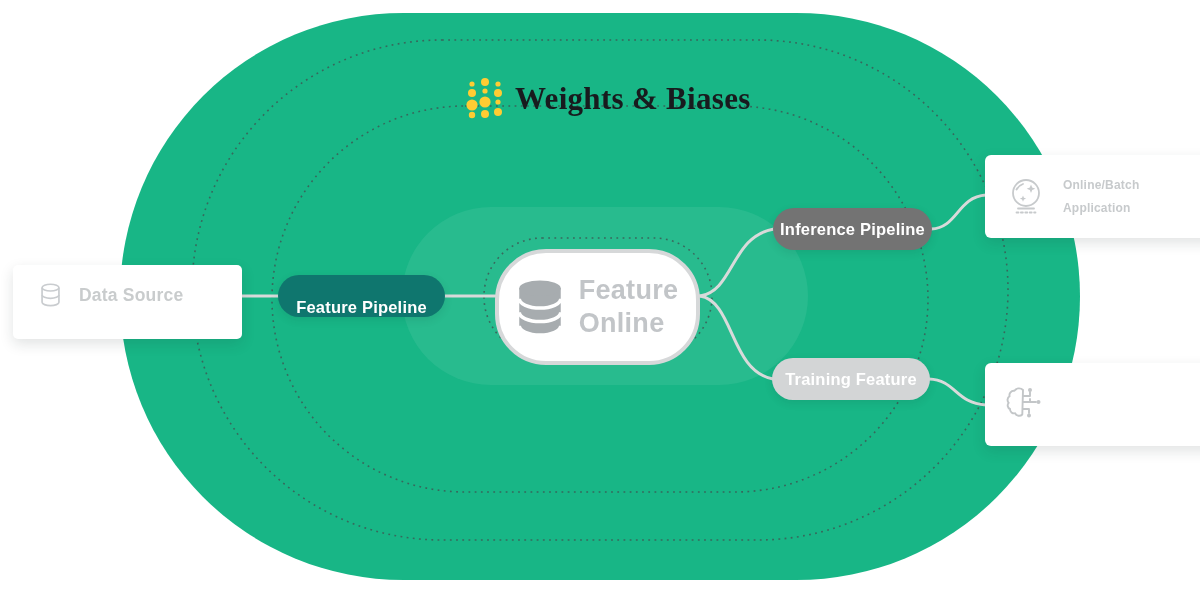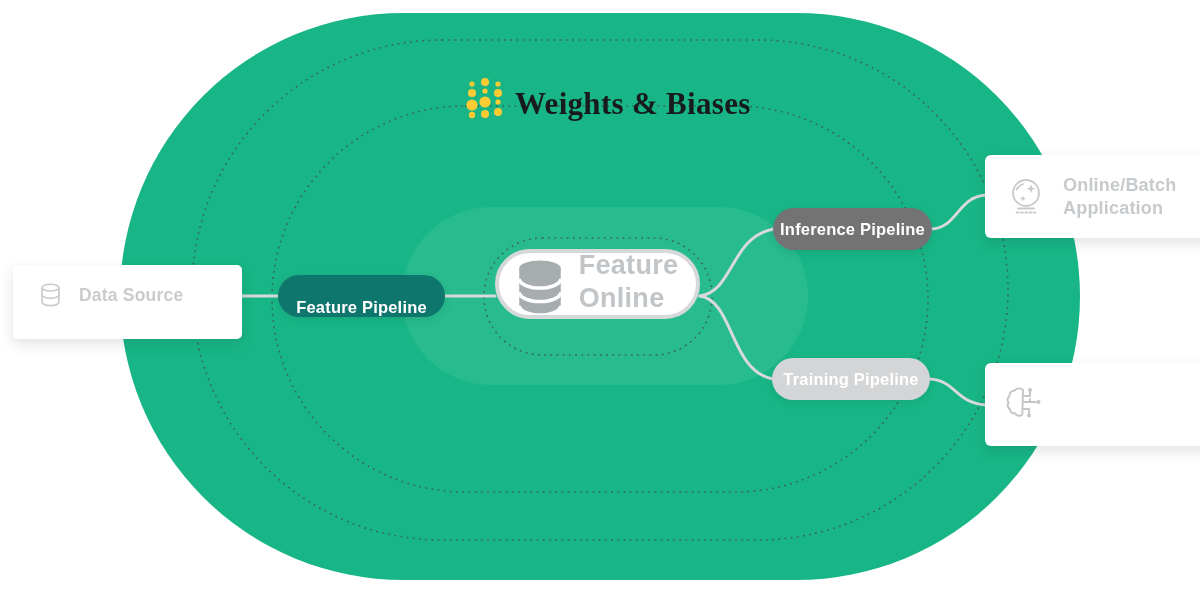--- a/index.html
+++ b/index.html
@@ -18,49 +18,49 @@
     background:rgba(255,255,255,0.07);border-radius:89px;
   }
   svg.layer{position:absolute;left:0;top:0;}
   
   .node-box{
     position:absolute;background:#ffffff;border-radius:5px;
     box-shadow:0 5px 14px rgba(20,40,35,0.13);
     display:flex;align-items:center;
   }
   .node-box .label{
-    font-weight:bold;color:#c7cacc;font-size:18px;line-height:23px;
+    font-weight:bold;color:#c7cacc;font-size:12px;line-height:23px;
     letter-spacing:.2px;
   }
   #data-source-box{left:13px;top:265px;width:205px;height:60px;padding:0 0 14px 24px;gap:15px;}
   #data-source-box .label{font-size:17.5px;color:#c9cccd;}
   #online-batch-box{left:985px;top:155px;width:212px;height:83px;padding:0 0 0 20px;gap:16px;border-radius:6px;}
   #ml-ds-box{left:985px;top:363px;width:212px;height:83px;padding:0 0 0 20px;gap:16px;border-radius:6px;}
   
   .pill{
     position:absolute;height:42px;border-radius:21px;
     display:flex;align-items:center;justify-content:center;
     font-weight:bold;color:#ffffff;font-size:16.5px;letter-spacing:.2px;
     box-shadow:0 3px 8px rgba(20,40,35,0.10);
   }
   #feature-pipeline-pill{left:278px;top:275px;width:167px;background:#0f766e;align-items:flex-end;}
   #inference-pipeline-pill{left:773px;top:208px;width:159px;background:#737373;}
   #training-pipeline-pill{left:772px;top:358px;width:158px;background:#d3d5d6;}
   
   #feature-store-box{
-    position:absolute;left:495px;top:249px;width:205px;height:70px;
+    position:absolute;left:495px;top:249px;width:205px;height:116px;
     box-sizing:border-box;background:#ffffff;border:4px solid #d6d8d9;
-    border-radius:51px;display:flex;align-items:flex-end;justify-content:center;gap:16px;
+    border-radius:51px;display:flex;align-items:center;justify-content:center;gap:16px;
   }
   #feature-store-box .label{
     font-weight:bold;color:#c2c5c8;font-size:27px;line-height:33px;letter-spacing:.3px;
   }
   
   #wandb-logo{
-    position:absolute;left:466px;top:76px;display:flex;align-items:flex-end;gap:11px;
+    position:absolute;left:466px;top:76px;display:flex;align-items:center;gap:11px;
   }
   #wandb-logo .logo-text{
     font-family:"Liberation Serif",serif;font-weight:bold;
     font-size:31px;color:#181b1e;letter-spacing:.3px;
   }
 </style>
 </head>
 <body>
 
 <div id="canvas">
@@ -134,21 +134,21 @@
       <span>Feature</span><br>
       <span>Online</span>
     </span>
   </div>
 
   <div class="pill" id="inference-pipeline-pill">
     <span>Inference Pipeline</span>
   </div>
 
   <div class="pill" id="training-pipeline-pill">
-    <span>Training Pipeline</span>
+    <span>Training Feature</span>
   </div>
 
   <div class="node-box" id="online-batch-box">
     <svg width="42" height="44" viewBox="0 0 42 44" fill="none" stroke="#c7cacc" stroke-width="1.8" stroke-linecap="round">
       <circle cx="21" cy="18" r="13"></circle>
       <path d="M11.5 14.5 a 11 11 0 0 1 6.5 -5.5"></path>
       <path d="M26 9.5 l1.2 3.1 3.1 1.2 -3.1 1.2 -1.2 3.1 -1.2 -3.1 -3.1 -1.2 3.1 -1.2 Z" fill="#c7cacc" stroke="none"></path>
       <path d="M18 20.5 l.9 2.2 2.2 .9 -2.2 .9 -.9 2.2 -.9 -2.2 -2.2 -.9 2.2 -.9 Z" fill="#c7cacc" stroke="none"></path>
       <path d="M13 33.5 h16"></path>
       <path d="M11.5 37.5 h19" stroke-dasharray="2 2.4"></path>

